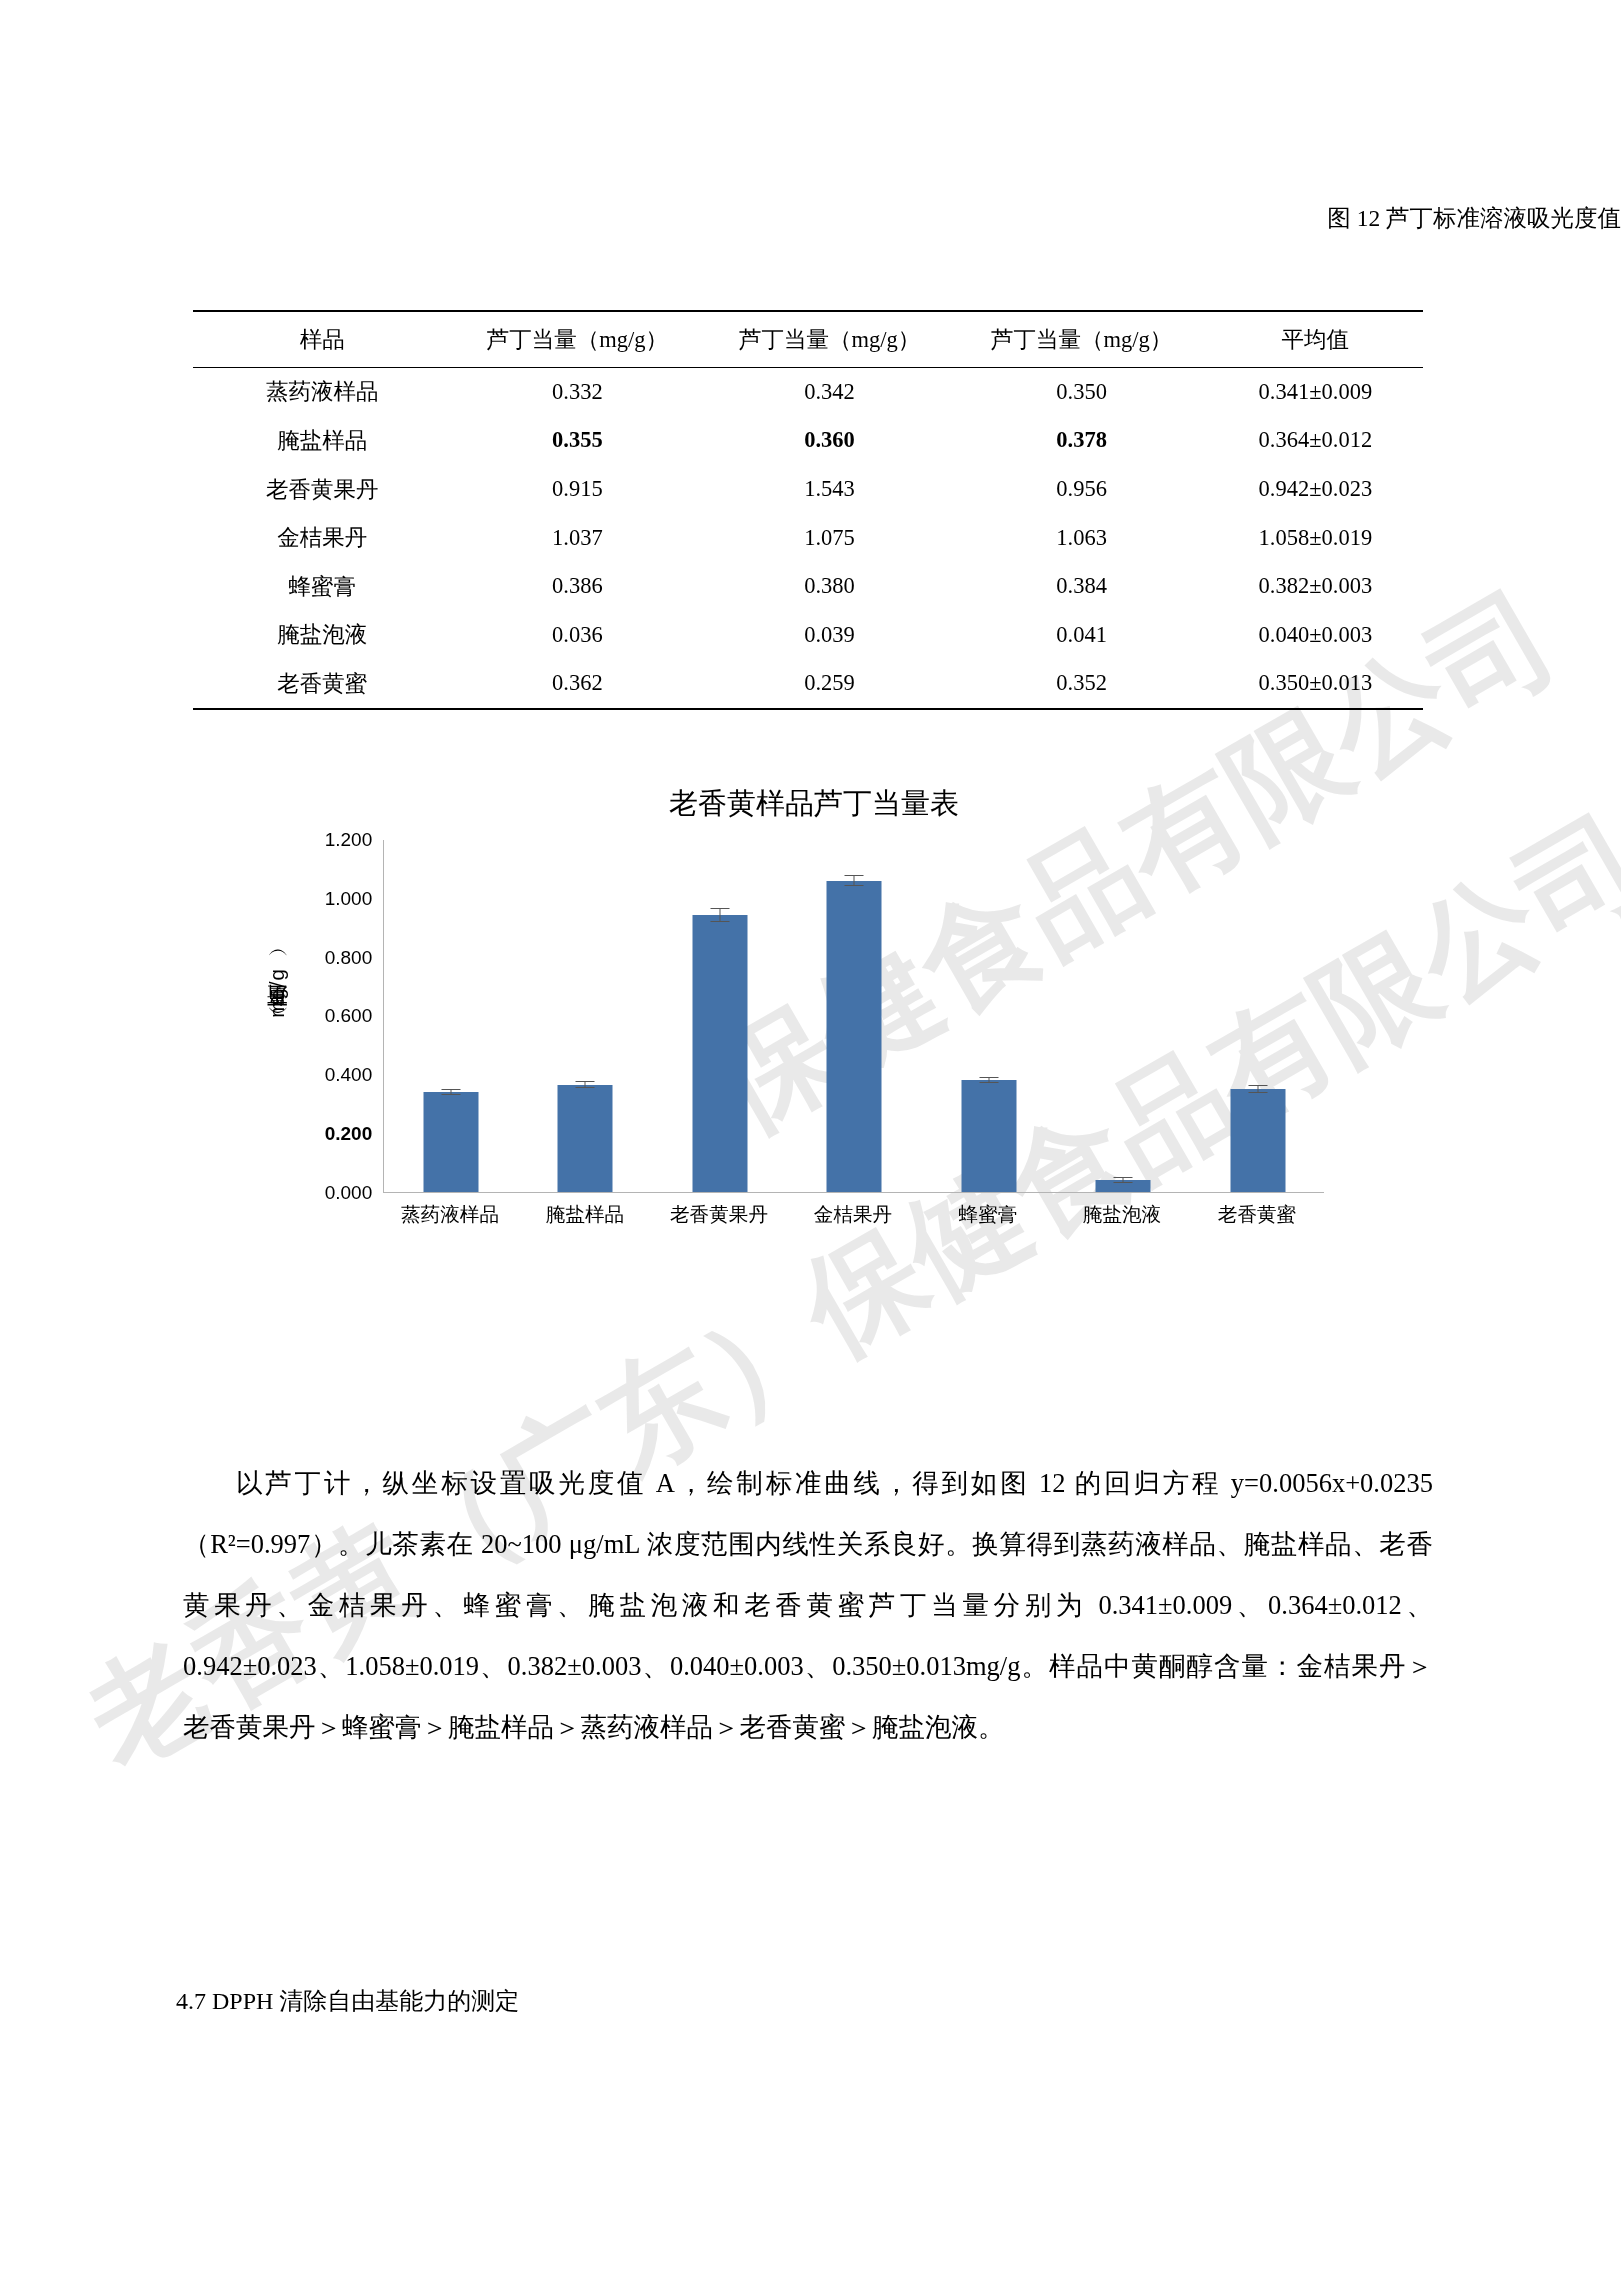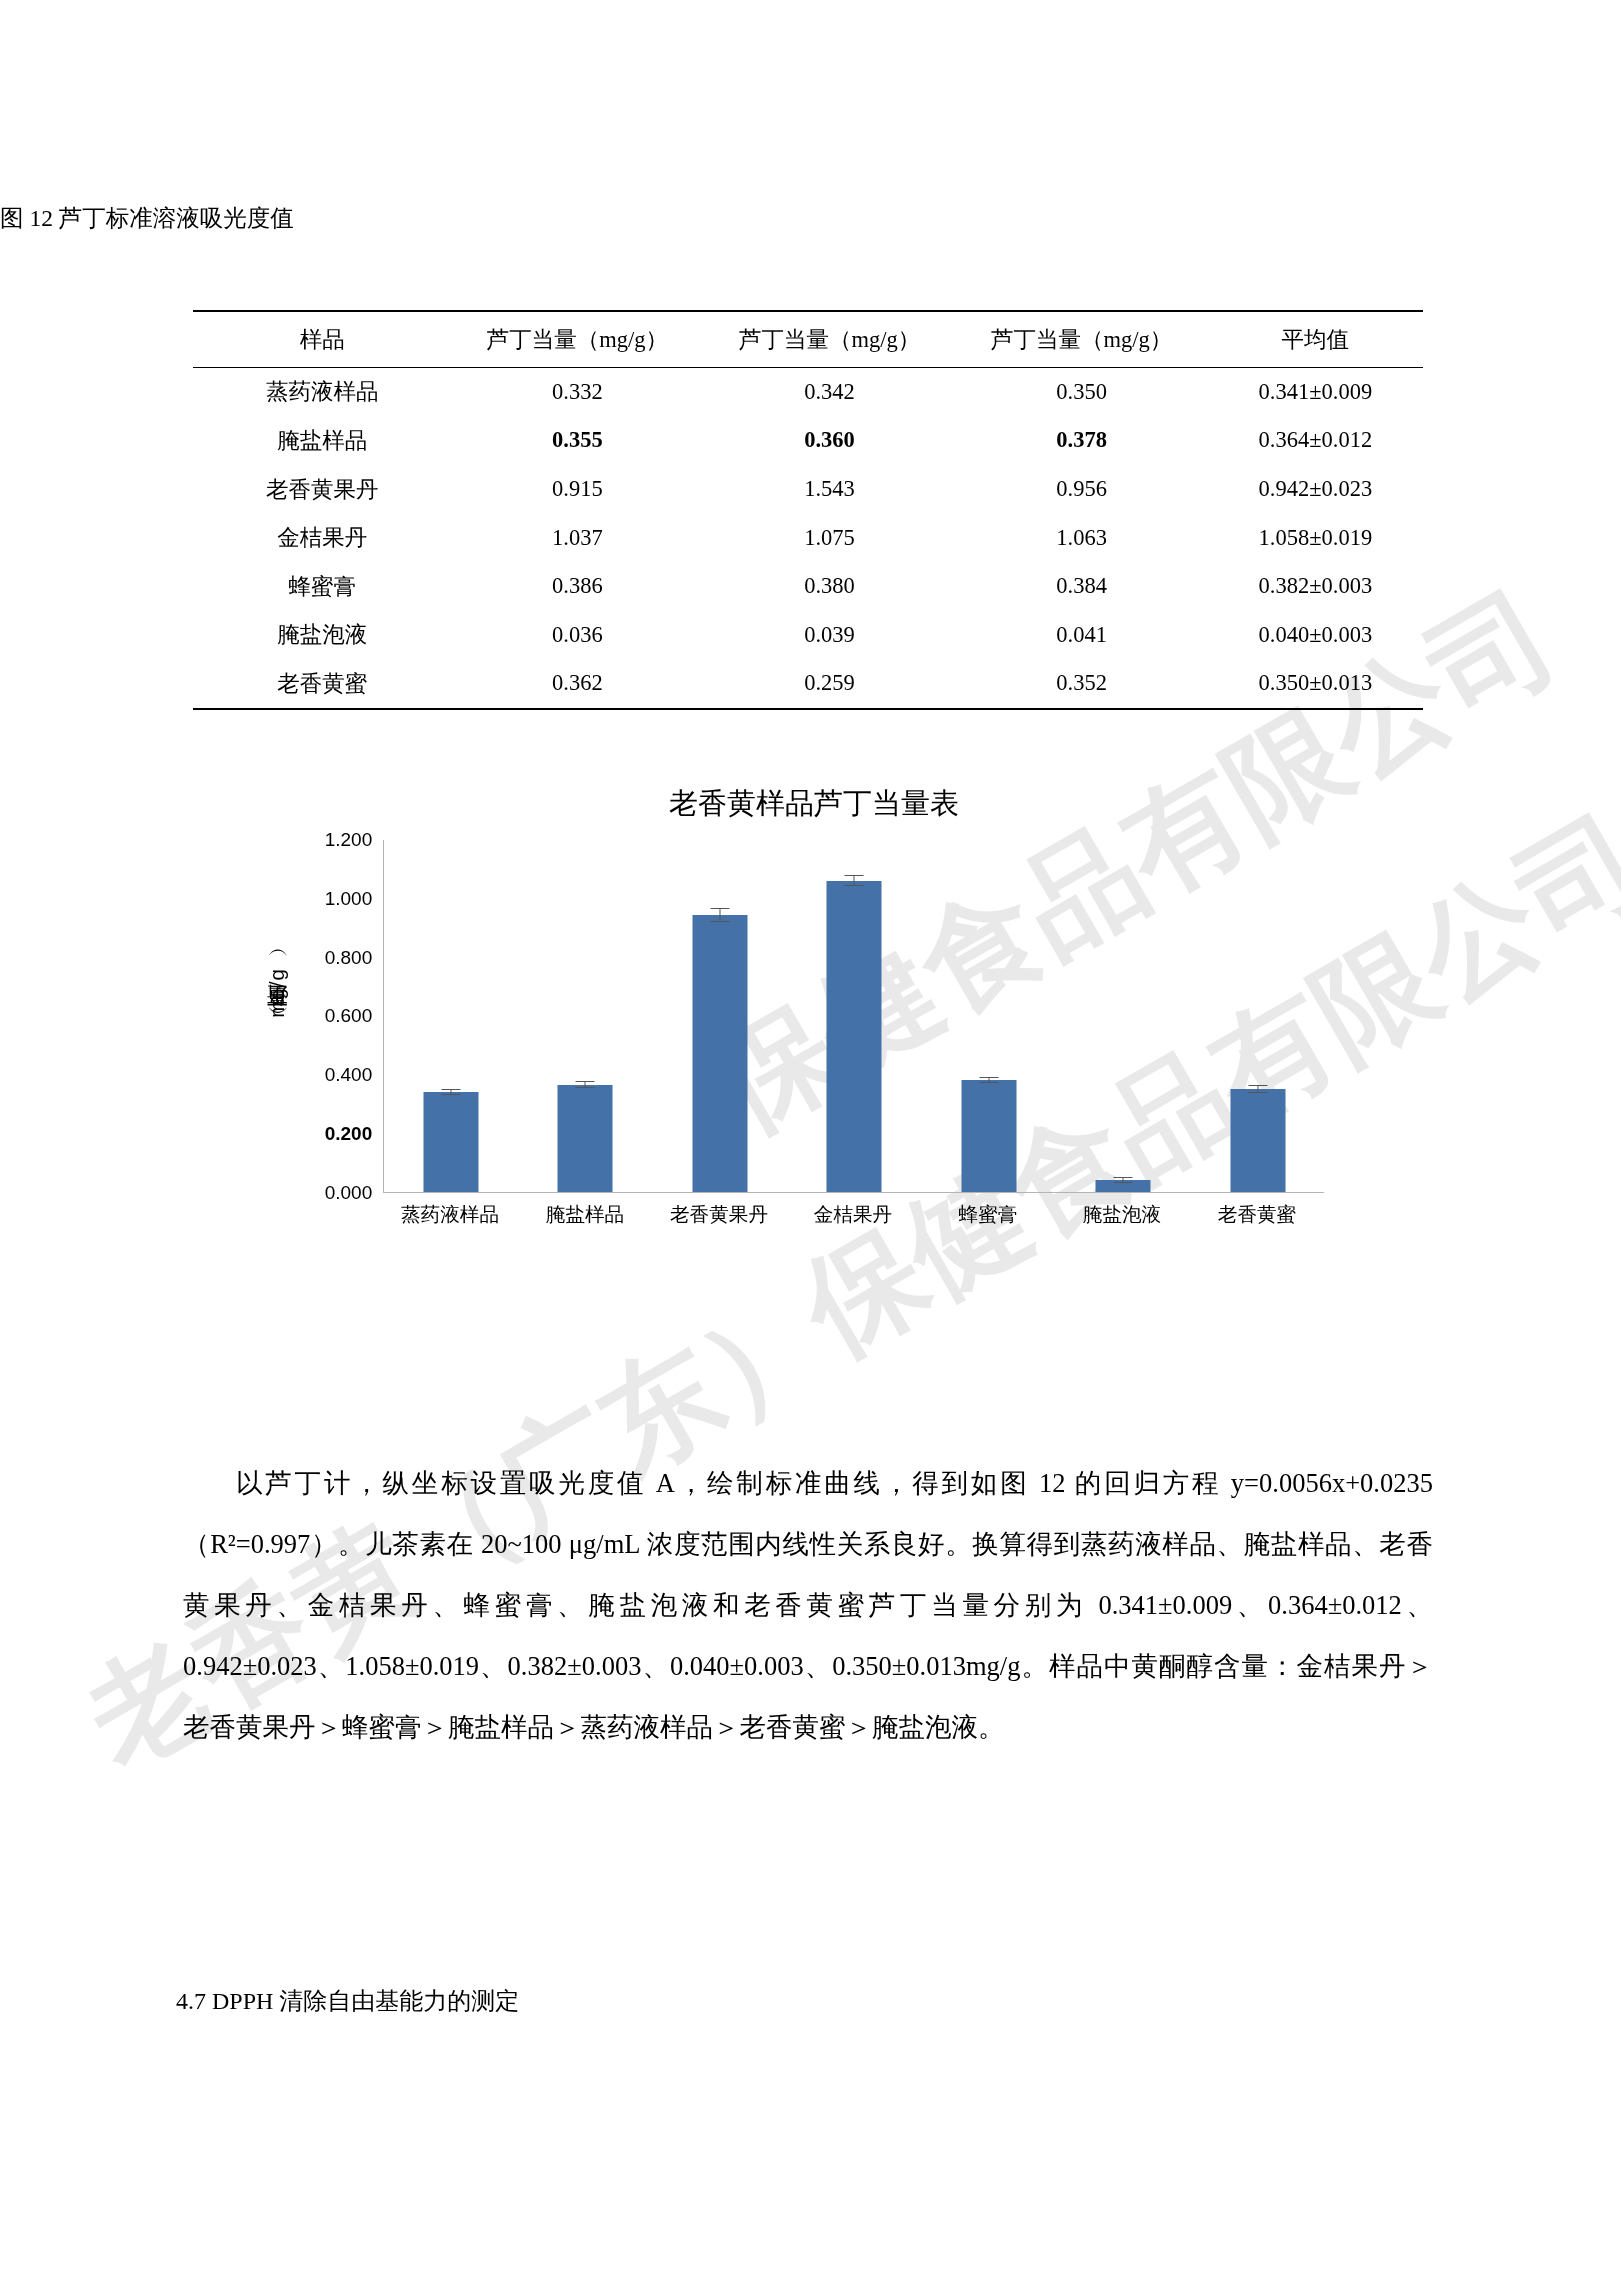--- a/index.html
+++ b/index.html
@@ -43,21 +43,21 @@
 
   .page {
     position: absolute;
     left: 0; top: 0;
     width: 1621px;
     height: 2293px;
   }
 
   
   .caption {
-    text-align: left;
+    text-align: right;
     font-size: 23.5px;
     font-family: "Liberation Serif", serif;
   }
   #fig12-caption {
     position: absolute;
     left: 0; right: 0;
     top: 202px;
   }
   #table6-caption {
     position: absolute;

